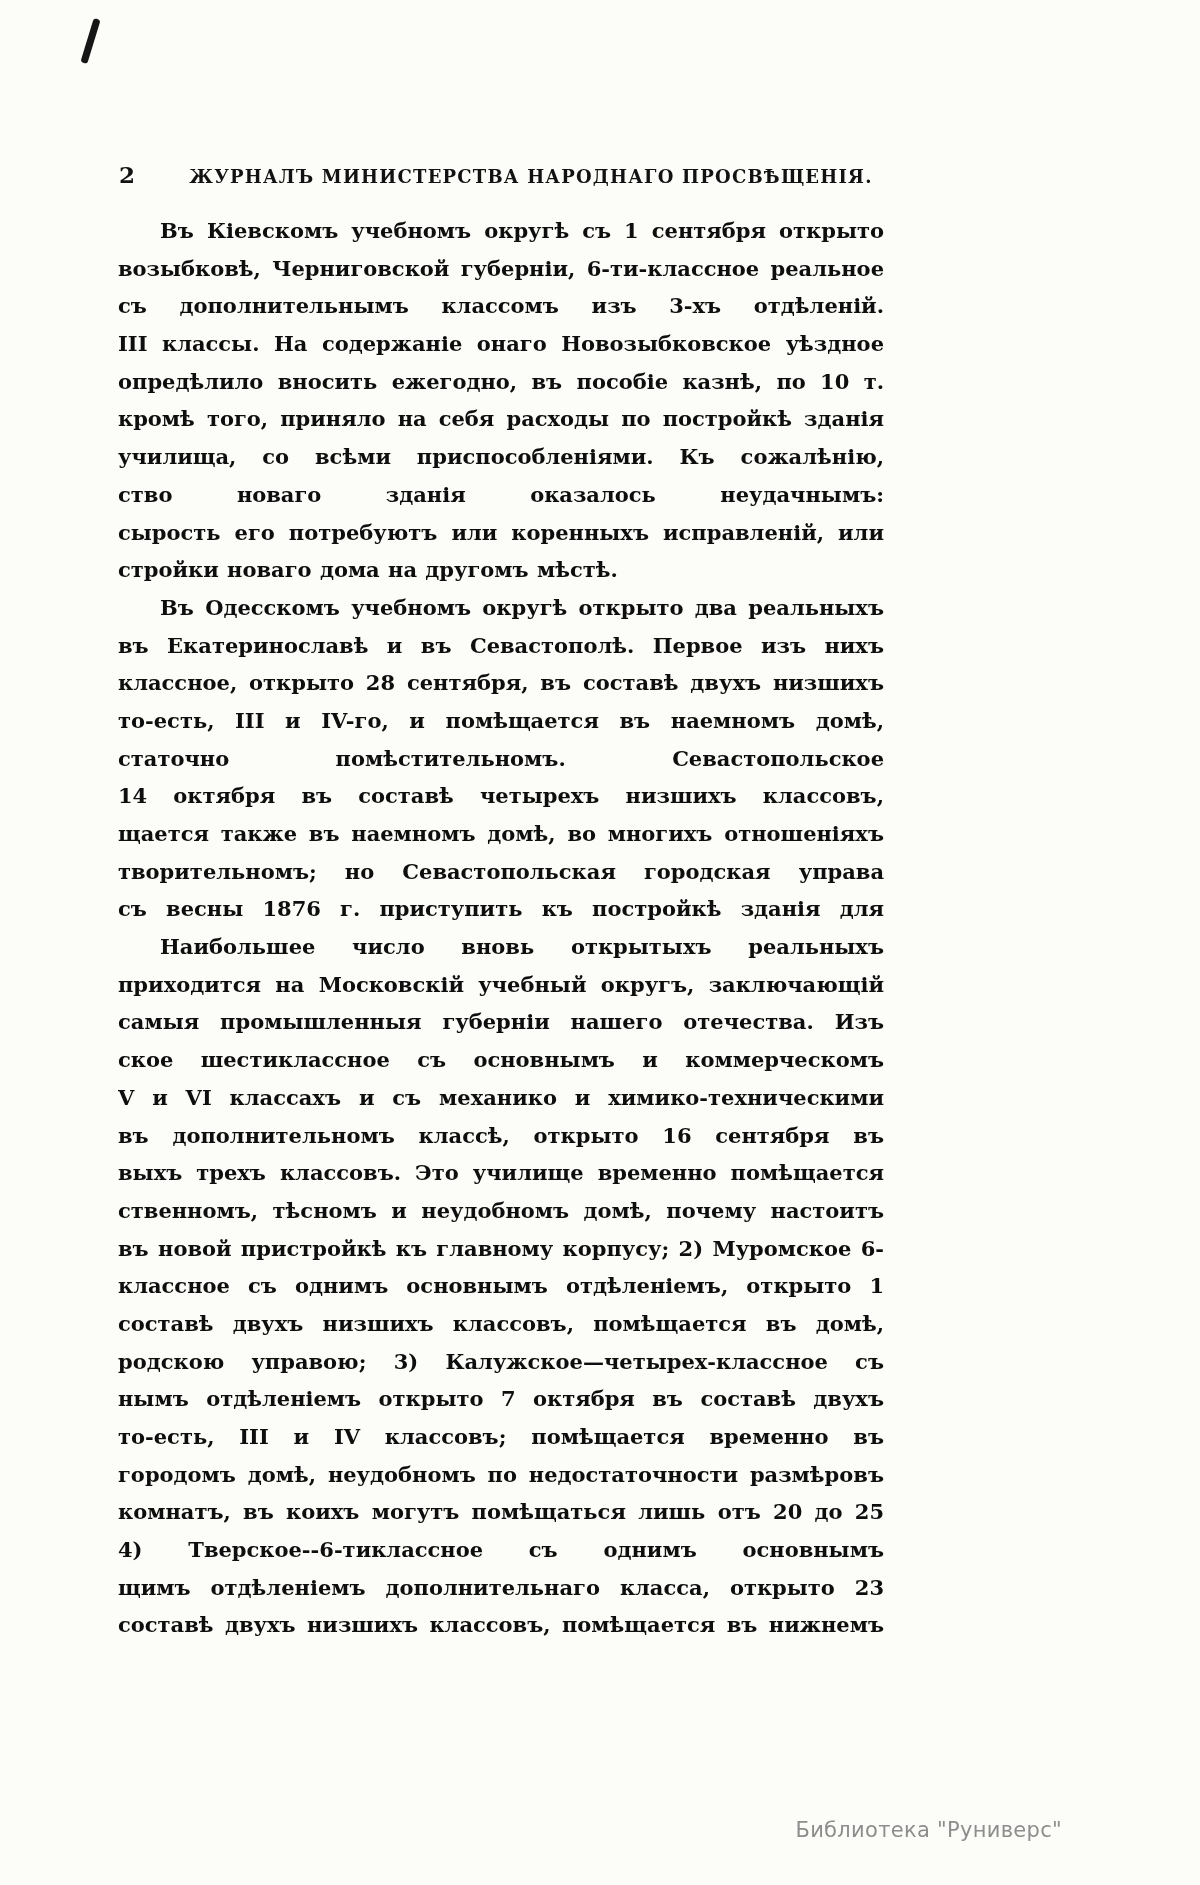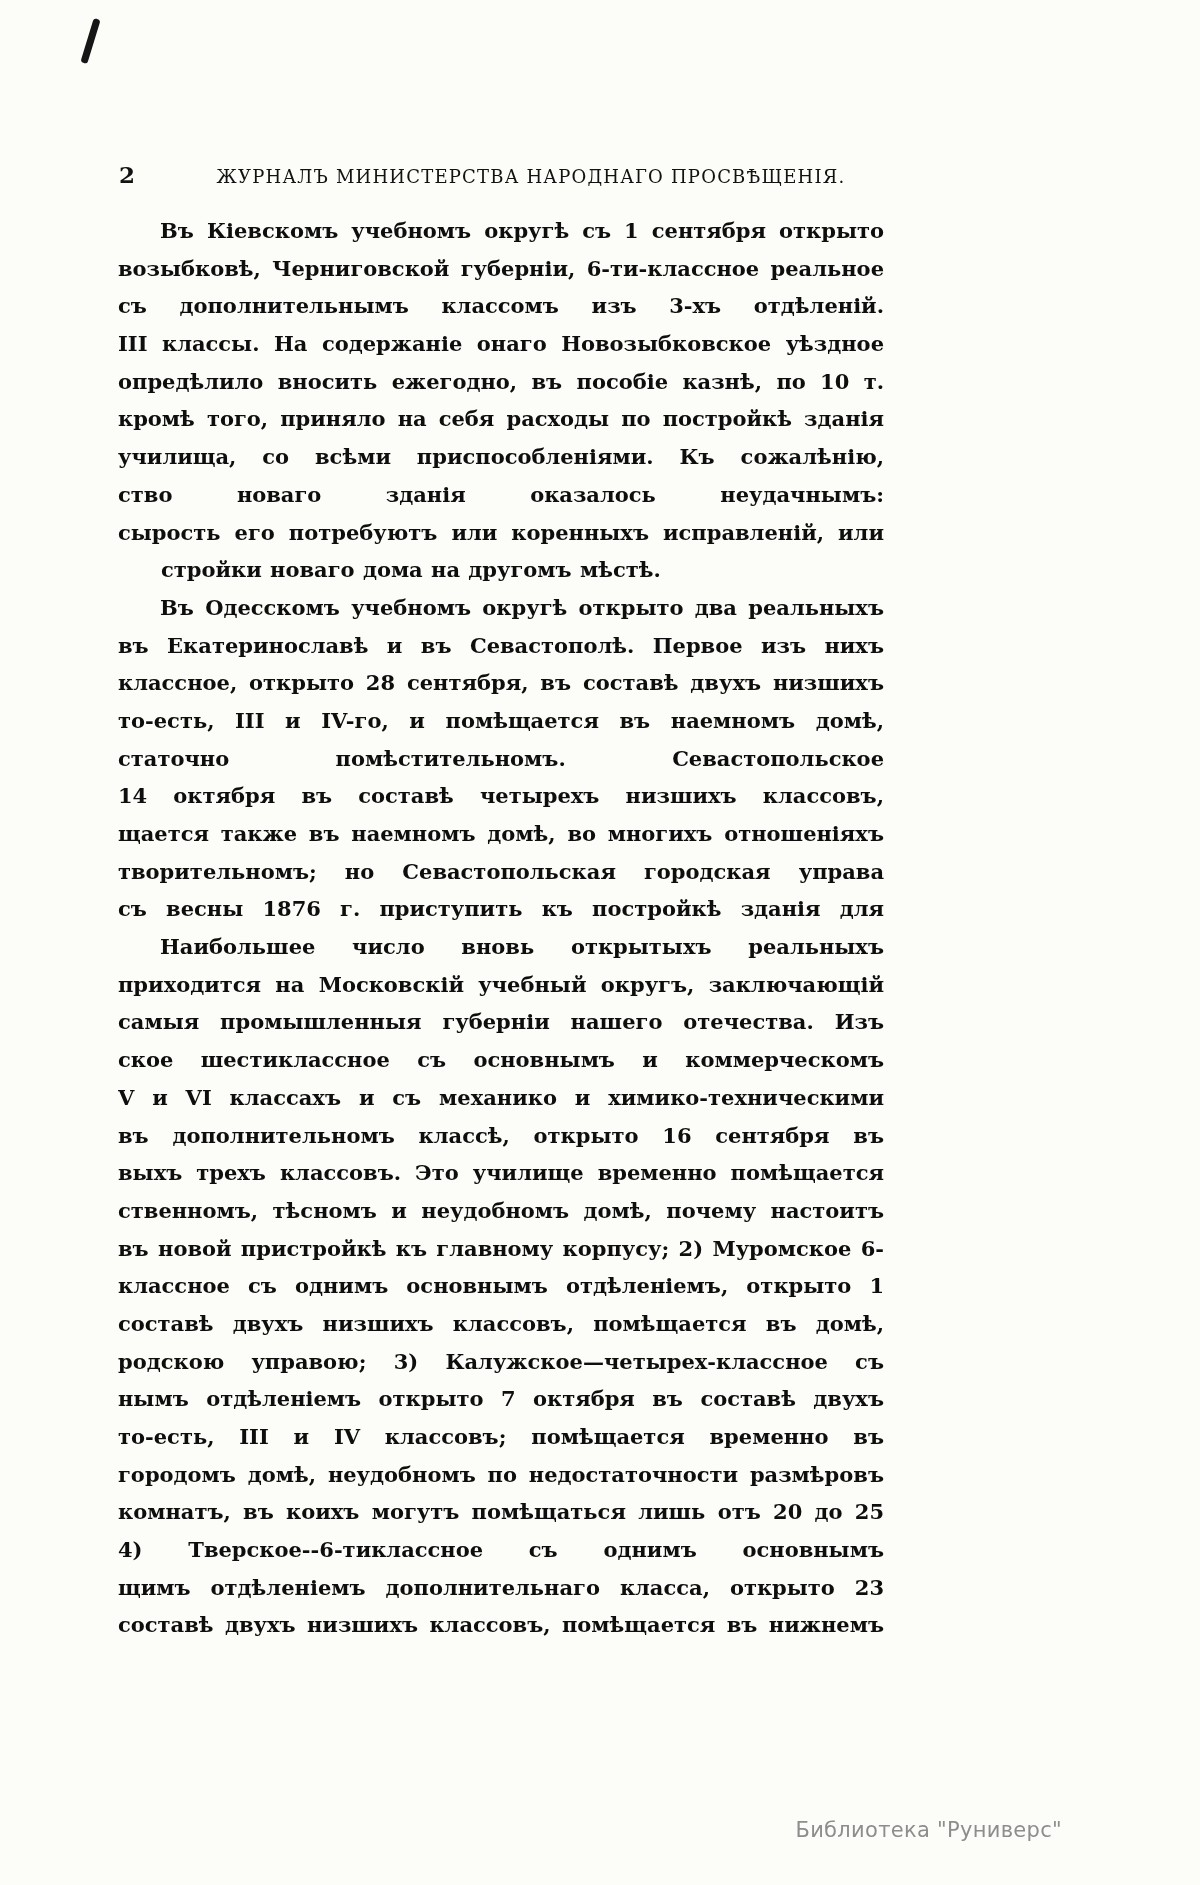--- a/index.html
+++ b/index.html
@@ -24,40 +24,40 @@
     border-radius: 3px;
   }
   .page-num {
     position: absolute; left: 119px; top: 161px;
     font-size: 23px; font-weight: 700;
     color: #121212;
   }
   .running-title {
     position: absolute; left: 148px; top: 166px; width: 766px;
     text-align: center;
-    font-size: 18px; font-weight: 400;
+    font-size: 18px; font-weight: 700;
     letter-spacing: 1.2px;
     white-space: nowrap;
     color: #121212;
   }
   .body-block {
     position: absolute; left: 118px; top: 212px; width: 766px;
     font-size: 21px; font-weight: 700;
     color: #0e0e0e;
   }
   .paragraph { margin: 0; padding: 0; }
   .line {
     height: 37.7px; line-height: 37.7px;
     overflow: hidden;
     text-align: justify;
     text-align-last: justify;
     word-spacing: 1px;
   }
   .line.first { text-indent: 42px; }
-  .line.flush-left { text-align-last: left; margin-left: 43px; }
+  .line.flush-left { text-align-last: left; }
   .watermark {
     position: absolute; top: 1818px; right: 138px;
     font-family: "DejaVu Sans", sans-serif;
     font-size: 21px; font-weight: 400;
     color: #8d8d8d;
     letter-spacing: 0.3px;
   }
 </style>
 </head>
 <body>

